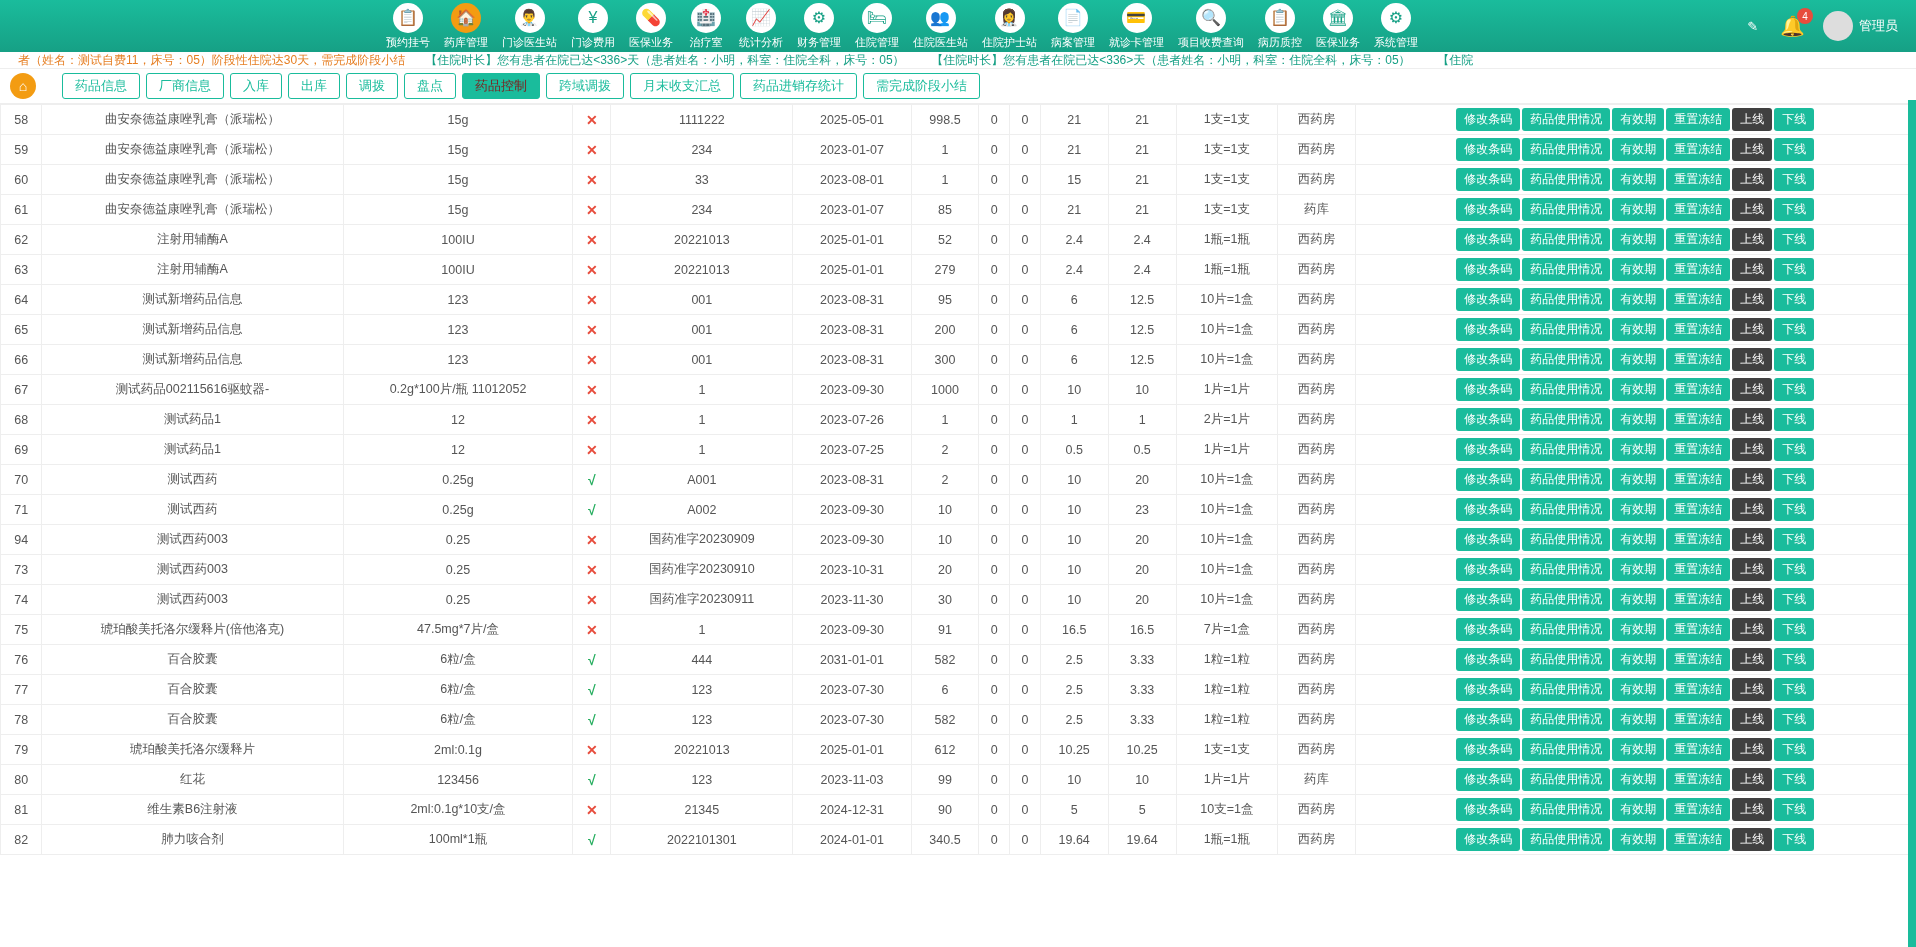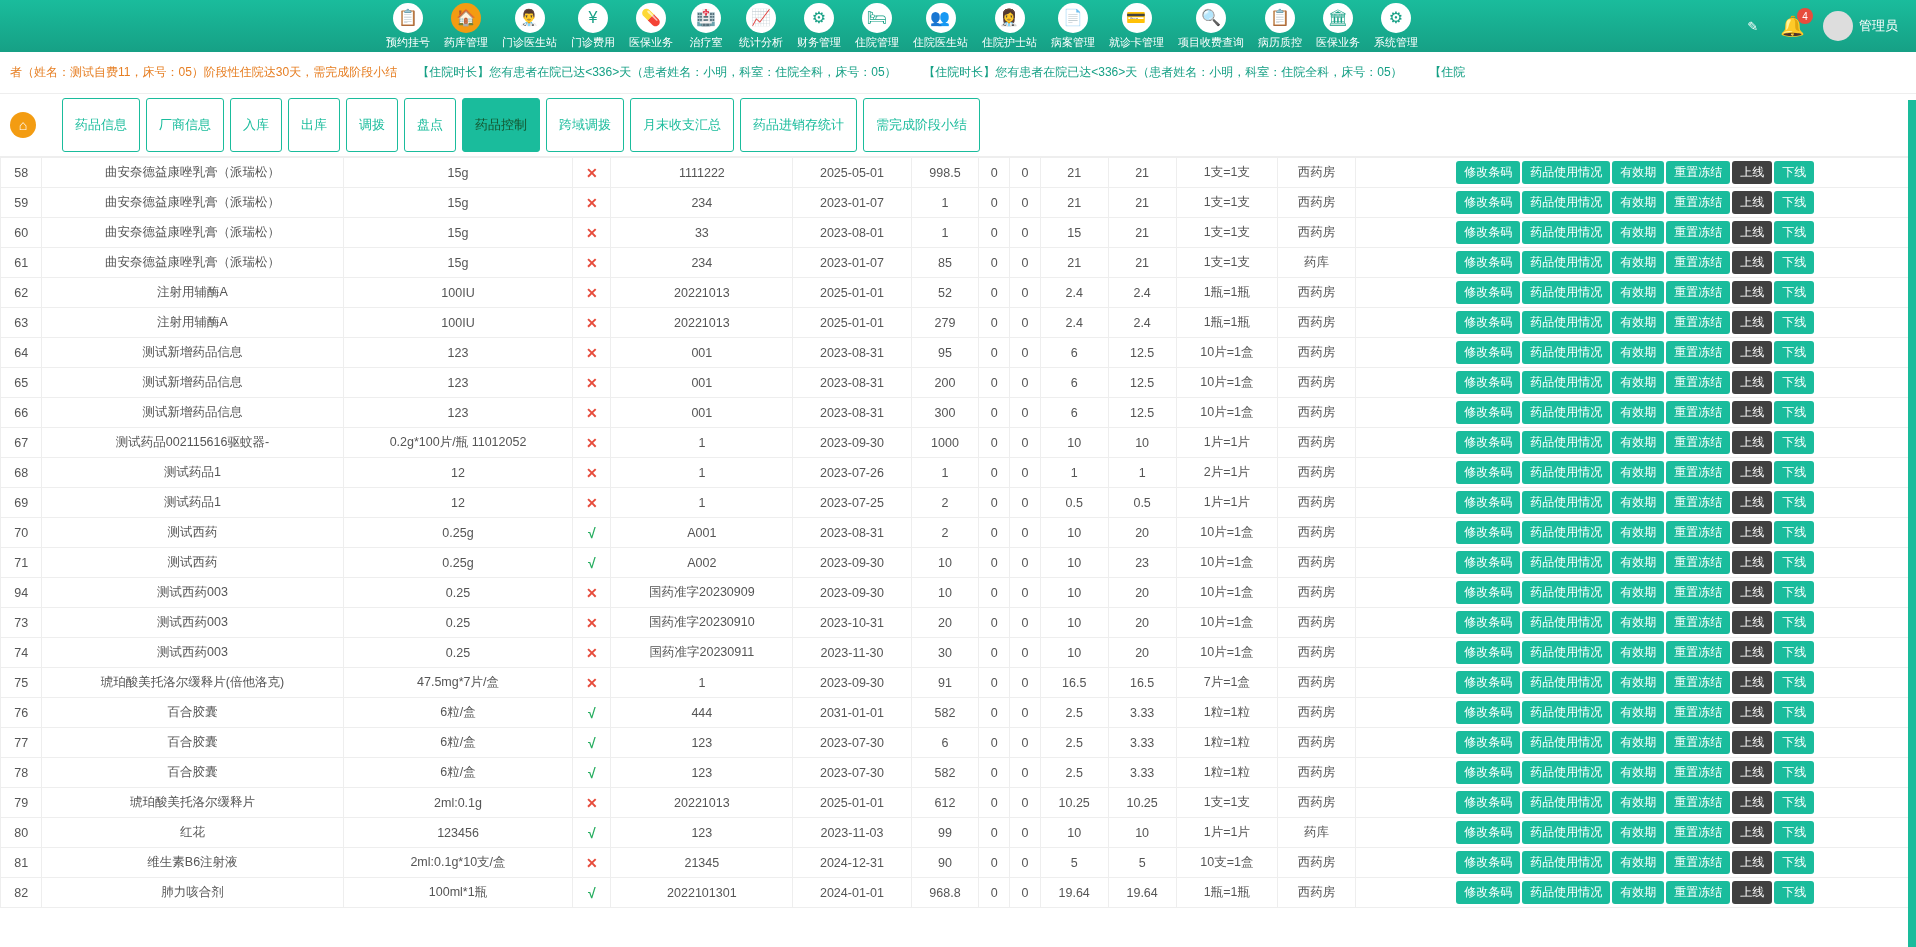--- a/index.html
+++ b/index.html
@@ -28,41 +28,41 @@
 .notif { position: relative; margin: 0 12px; font-size: 20px; }
 .notif .badge {
   position: absolute; top: -6px; right: -8px; background: #e74c3c;
   color: #fff; border-radius: 50%; width: 16px; height: 16px;
   font-size: 10px; display: flex; align-items: center; justify-content: center;
 }
 .avatar { width: 30px; height: 30px; border-radius: 50%; background: #ddd; margin: 0 6px; }
 .user-name { font-size: 13px; margin-right: 8px; }
 
 .marquee {
-  height: 42px; background: #fff; color: #16a085;
+  height: 17px; background: #fff; color: #16a085;
   font-size: 12px; display: flex; align-items: center;
-  padding: 0 10px; white-space: nowrap; overflow: hidden;
+  padding: 0 18px; white-space: nowrap; overflow: hidden;
   border-bottom: 1px solid #eee;
 }
 .marquee .orange { color: #e67e22; }
 
 .tabs-row {
   display: flex; align-items: center; gap: 6px;
   padding: 4px 10px; background: #fff; border-bottom: 1px solid #eee;
 }
 .home-btn {
   width: 26px; height: 26px; border-radius: 50%; background: #f39c12;
   color: #fff; display: flex; align-items: center; justify-content: center;
   cursor: pointer; font-size: 14px;
 }
 .tab-btn {
   border: 1px solid #1abc9c; color: #1abc9c; background: #fff;
-  padding: 17px 12px; border-radius: 3px; cursor: pointer; font-size: 13px;
-}
-.tab-btn.active { background: #1abc9c; color: #14532d; }
+  padding: 3px 12px; border-radius: 3px; cursor: pointer; font-size: 13px;
+}
+.tab-btn.active { background: #1abc9c; color: #7f1d1d; }
 
 .table-wrap { overflow: auto; height: calc(100vh - 110px); }
 table { width: 100%; border-collapse: collapse; font-size: 12.5px; }
 td {
   border: 1px solid #eee; padding: 4px 6px; text-align: center;
   color: #555; white-space: nowrap;
 }
 td.name { min-width: 170px; }
 .x-red { color: #e74c3c; font-weight: bold; font-size: 14px; }
 .x-green { color: #27ae60; font-weight: bold; font-size: 14px; }
@@ -574,21 +574,21 @@
           <td>西药房</td>
           <td class="action-cell"><span class="act">修改条码</span><span class="act">药品使用情况</span><span class="act">有效期</span><span class="act">重置冻结</span><span class="act grey">上线</span><span class="act">下线</span></td>
         </tr>
         <tr>
           <td>82</td>
           <td class="name">肺力咳合剂</td>
           <td>100ml*1瓶</td>
           <td><span class="x-green">√</span></td>
           <td>2022101301</td>
           <td>2024-01-01</td>
-          <td>968.8</td>
+          <td>340.5</td>
           <td>0</td>
           <td>0</td>
           <td>19.64</td>
           <td>19.64</td>
           <td>1瓶=1瓶</td>
           <td>西药房</td>
           <td class="action-cell"><span class="act">修改条码</span><span class="act">药品使用情况</span><span class="act">有效期</span><span class="act">重置冻结</span><span class="act grey">上线</span><span class="act">下线</span></td>
         </tr>
       </tbody>
   </table>

